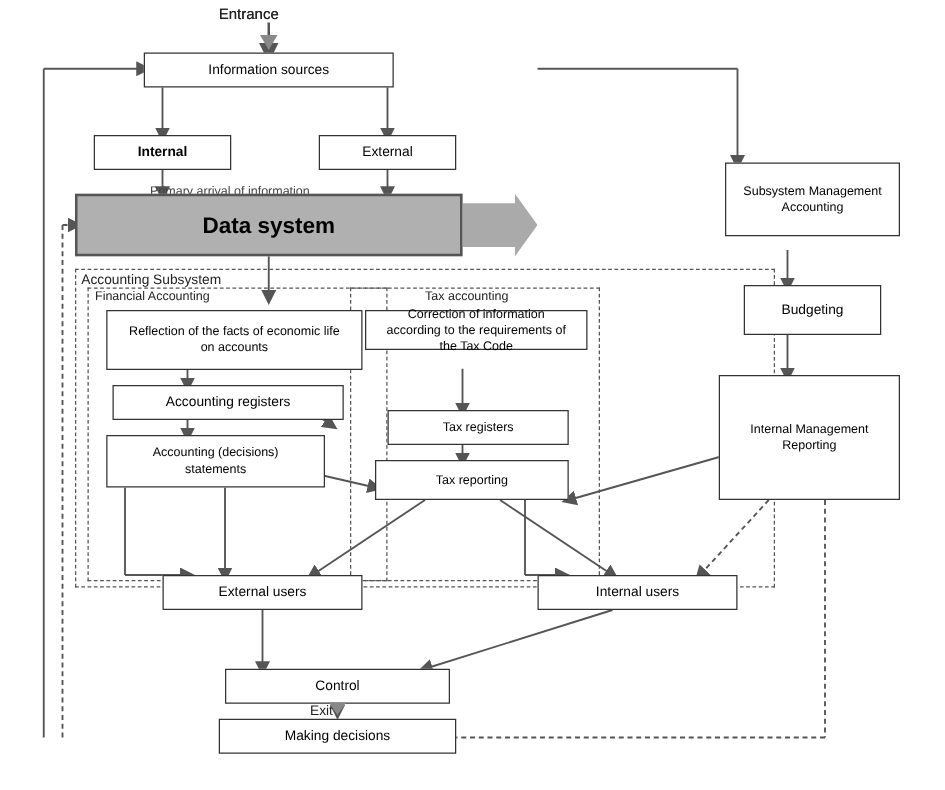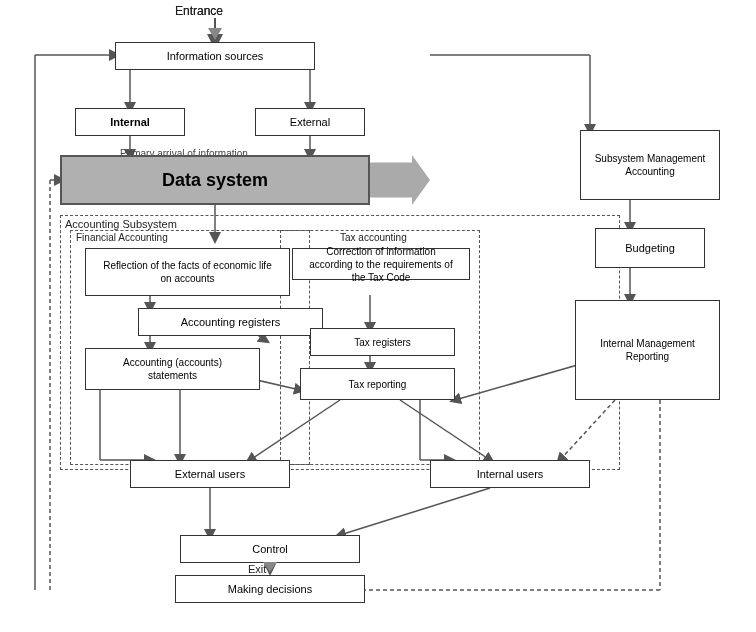--- a/index.html
+++ b/index.html
@@ -184,30 +184,30 @@
   <div class="label" style="left:340px; top:232px; font-size:10px;">Tax accounting</div>
 
   <div class="box" style="left:85px; top:248px; width:205px; height:48px;">
     <span style="font-size:10px;">Reflection of the facts of economic life on accounts</span>
   </div>
 
   <div class="box" style="left:292px; top:248px; width:178px; height:32px;">
     <span style="font-size:10px;">Correction of information according to the requirements of the Tax Code</span>
   </div>
 
-  <div class="box" style="left:90px; top:308px; width:185px; height:28px;margin-left:48px;">
+  <div class="box" style="left:90px; top:308px; width:185px; height:28px;">
     <span style="font-size:11px;">Accounting registers</span>
   </div>
 
   <div class="box" style="left:310px; top:328px; width:145px; height:24px;">
     <span style="font-size:10px;">Tax registers</span>
   </div>
 
   <div class="box" style="left:85px; top:348px; width:175px; height:42px;">
-    <span style="font-size:10px;">Accounting (accounts) statements</span>
+    <span style="font-size:10px;">Accounting (decisions) statements</span>
   </div>
 
   <div class="box" style="left:300px; top:368px; width:155px; height:32px;">
     <span style="font-size:10px;">Tax reporting</span>
   </div>
 
   <div class="box" style="left:130px; top:460px; width:160px; height:28px;">
     <span>External users</span>
   </div>
 
@@ -218,21 +218,21 @@
   <div class="box" style="left:180px; top:535px; width:180px; height:26px;">
     <span>Control</span>
   </div>
 
   <div class="label" style="left:248px; top:563px; font-size:11px;">Exit</div>
 
   <div class="box" style="left:175px; top:575px; width:190px; height:28px;">
     <span>Making  decisions</span>
   </div>
 
-  <div class="box" style="left:580px; top:130px; width:140px; height:70px;">
+  <div class="box" style="left:580px; top:130px; width:140px; height:59px;">
     <span style="font-size:10px;">Subsystem Management Accounting</span>
   </div>
 
   <div class="box" style="left:595px; top:228px; width:110px; height:40px;">
     <span>Budgeting</span>
   </div>
 
   <div class="box" style="left:575px; top:300px; width:145px; height:100px;">
     <span style="font-size:10px;">Internal Management Reporting</span>
   </div>

